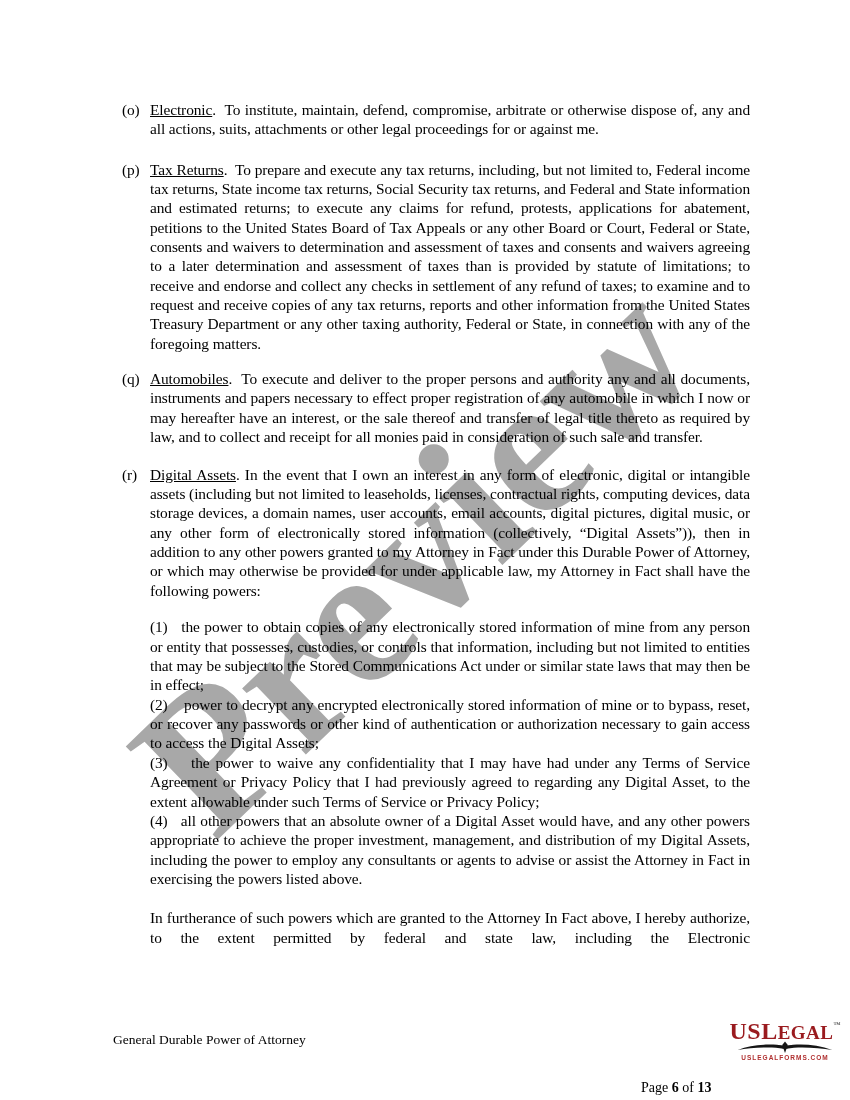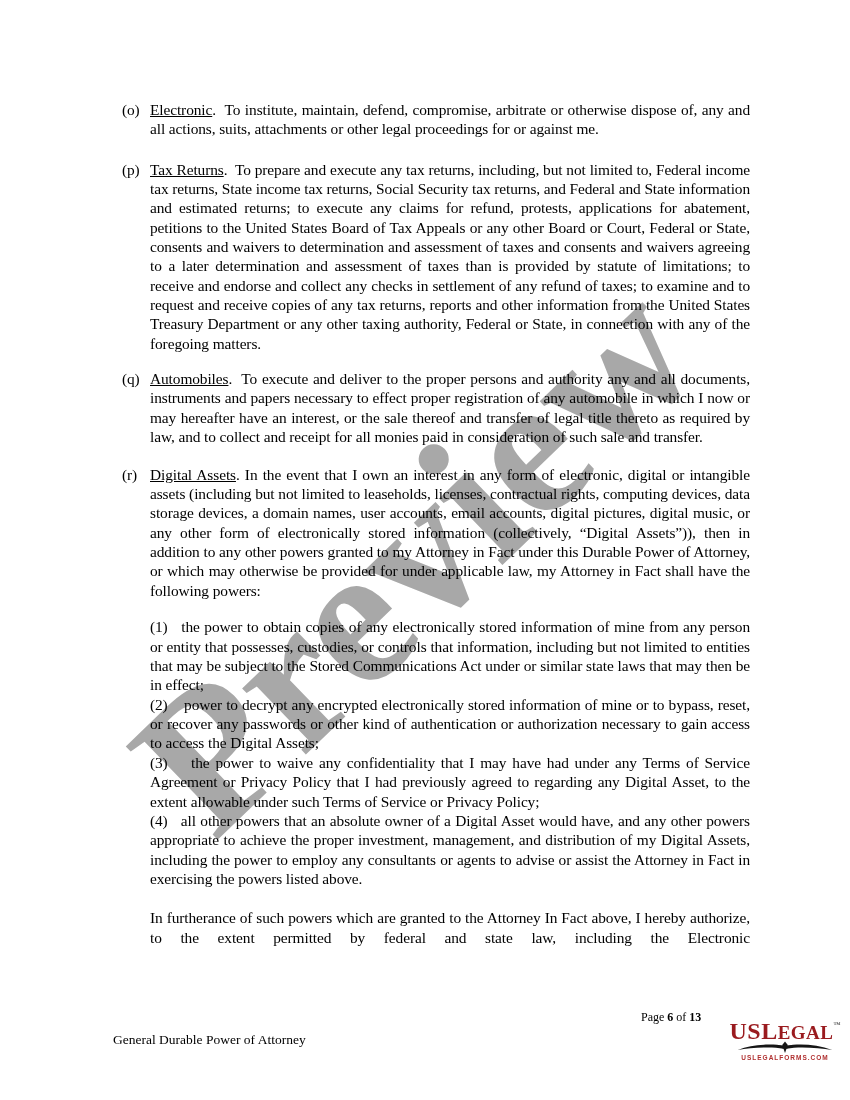--- a/index.html
+++ b/index.html
@@ -66,22 +66,22 @@
   .footer-title {
     position: absolute;
     left: 113px;
     top: 1032px;
     font-size: 13.5px;
     z-index: 1;
   }
   .footer-page {
     position: absolute;
     left: 641px;
-    top: 1010px;
-    font-size: 12px;
+    top: 1080px;
+    font-size: 14px;
     white-space: nowrap;
     z-index: 1;
   }
   .footer-page b { font-weight: bold; }
   .logo {
     position: absolute;
     left: 726px;
     top: 1019px;
     width: 118px;
     text-align: center;

